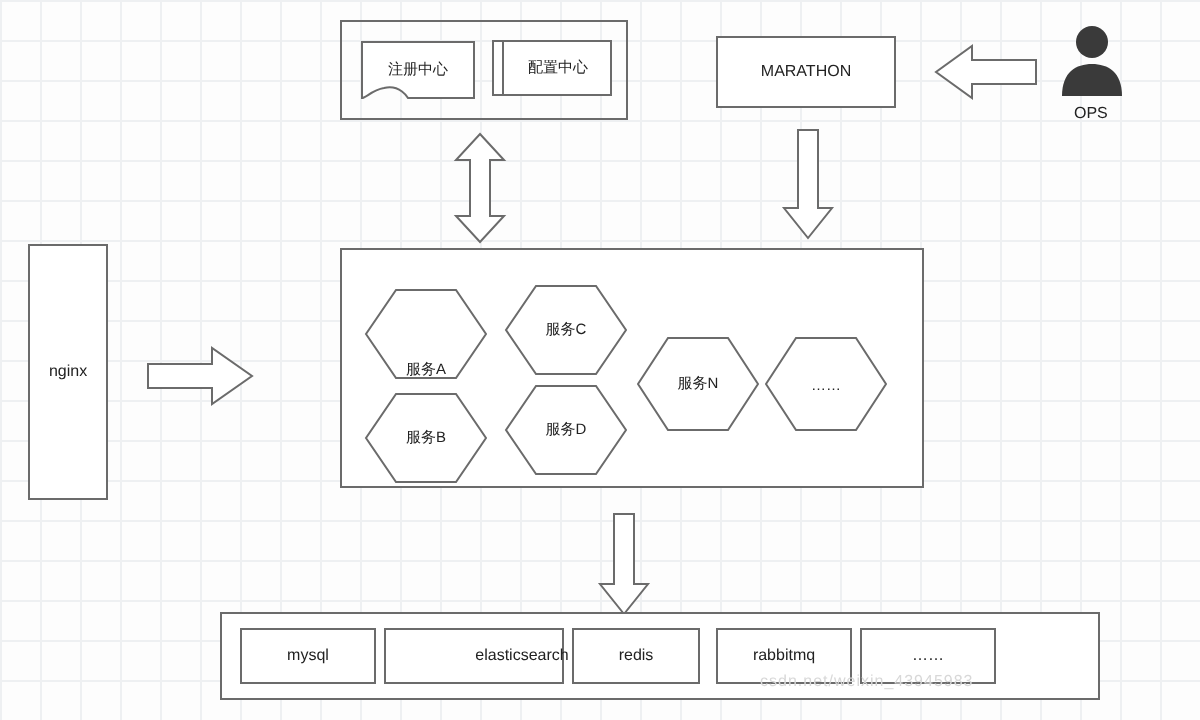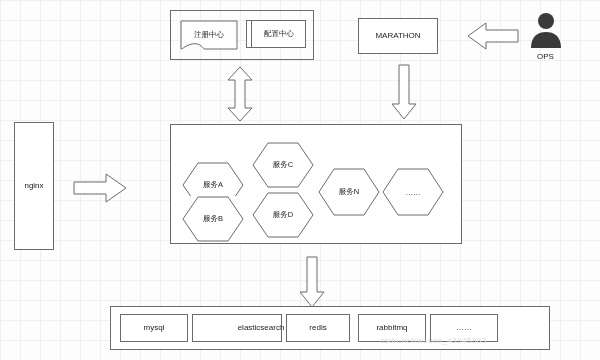--- a/index.html
+++ b/index.html
@@ -126,21 +126,21 @@
     <div style="position:absolute; left:0; top:0; width:62px; height:34px; display:flex; align-items:center; justify-content:center; font-size:7.5px; color:#222;">
       <span>注册中心</span>
     </div>
   </div>
 
   <div class="inner-box" style="left:246px; top:20px; width:60px; height:28px;">
     <div style="position:absolute; left:4px; top:0; bottom:0; width:1px; background:#6b6b6b;"></div>
     <span style="padding-left:6px;">配置中心</span>
   </div>
 
-  <div class="box" style="left:358px; top:18px; width:80px; height:36px;">
+  <div class="box" style="left:358px; top:18px; width:90px; height:36px;">
     <span>MARATHON</span>
   </div>
 
   <div class="arrow" style="left:466px; top:22px; width:52px; height:28px;">
     <svg viewBox="0 0 52 28" width="52" height="28">
       <polygon points="52,8 20,8 20,1 2,14 20,27 20,20 52,20" fill="#ffffff" stroke="#6b6b6b" stroke-width="1"></polygon>
     </svg>
   </div>
 
   <div class="person" style="left:528px; top:10px; width:36px; height:38px;">
@@ -160,21 +160,21 @@
   <div class="arrow" style="left:390px; top:64px; width:28px; height:56px;">
     <svg viewBox="0 0 28 56" width="28" height="56">
       <polygon points="9,1 19,1 19,40 26,40 14,55 2,40 9,40" fill="#ffffff" stroke="#6b6b6b" stroke-width="1"></polygon>
     </svg>
   </div>
 
   <div class="box" style="left:170px; top:124px; width:292px; height:120px; background:#ffffff;">
   </div>
   <div class="meos-title" style="left:398px; top:132px;margin-top:44px;">MEOS</div>
 
-  <div class="hex" style="left:182px; top:162px; width:62px; height:46px;">
+  <div class="hex" style="left:182px; top:144px; width:62px; height:46px;align-items:flex-end;">
     <svg viewBox="0 0 62 46" preserveAspectRatio="none">
       <polygon points="16,1 46,1 61,23 46,45 16,45 1,23" fill="#ffffff" stroke="#6b6b6b" stroke-width="1"></polygon>
     </svg>
     <span>服务A</span>
   </div>
 
   <div class="hex" style="left:252px; top:142px; width:62px; height:46px;">
     <svg viewBox="0 0 62 46" preserveAspectRatio="none">
       <polygon points="16,1 46,1 61,23 46,45 16,45 1,23" fill="#ffffff" stroke="#6b6b6b" stroke-width="1"></polygon>
     </svg>

